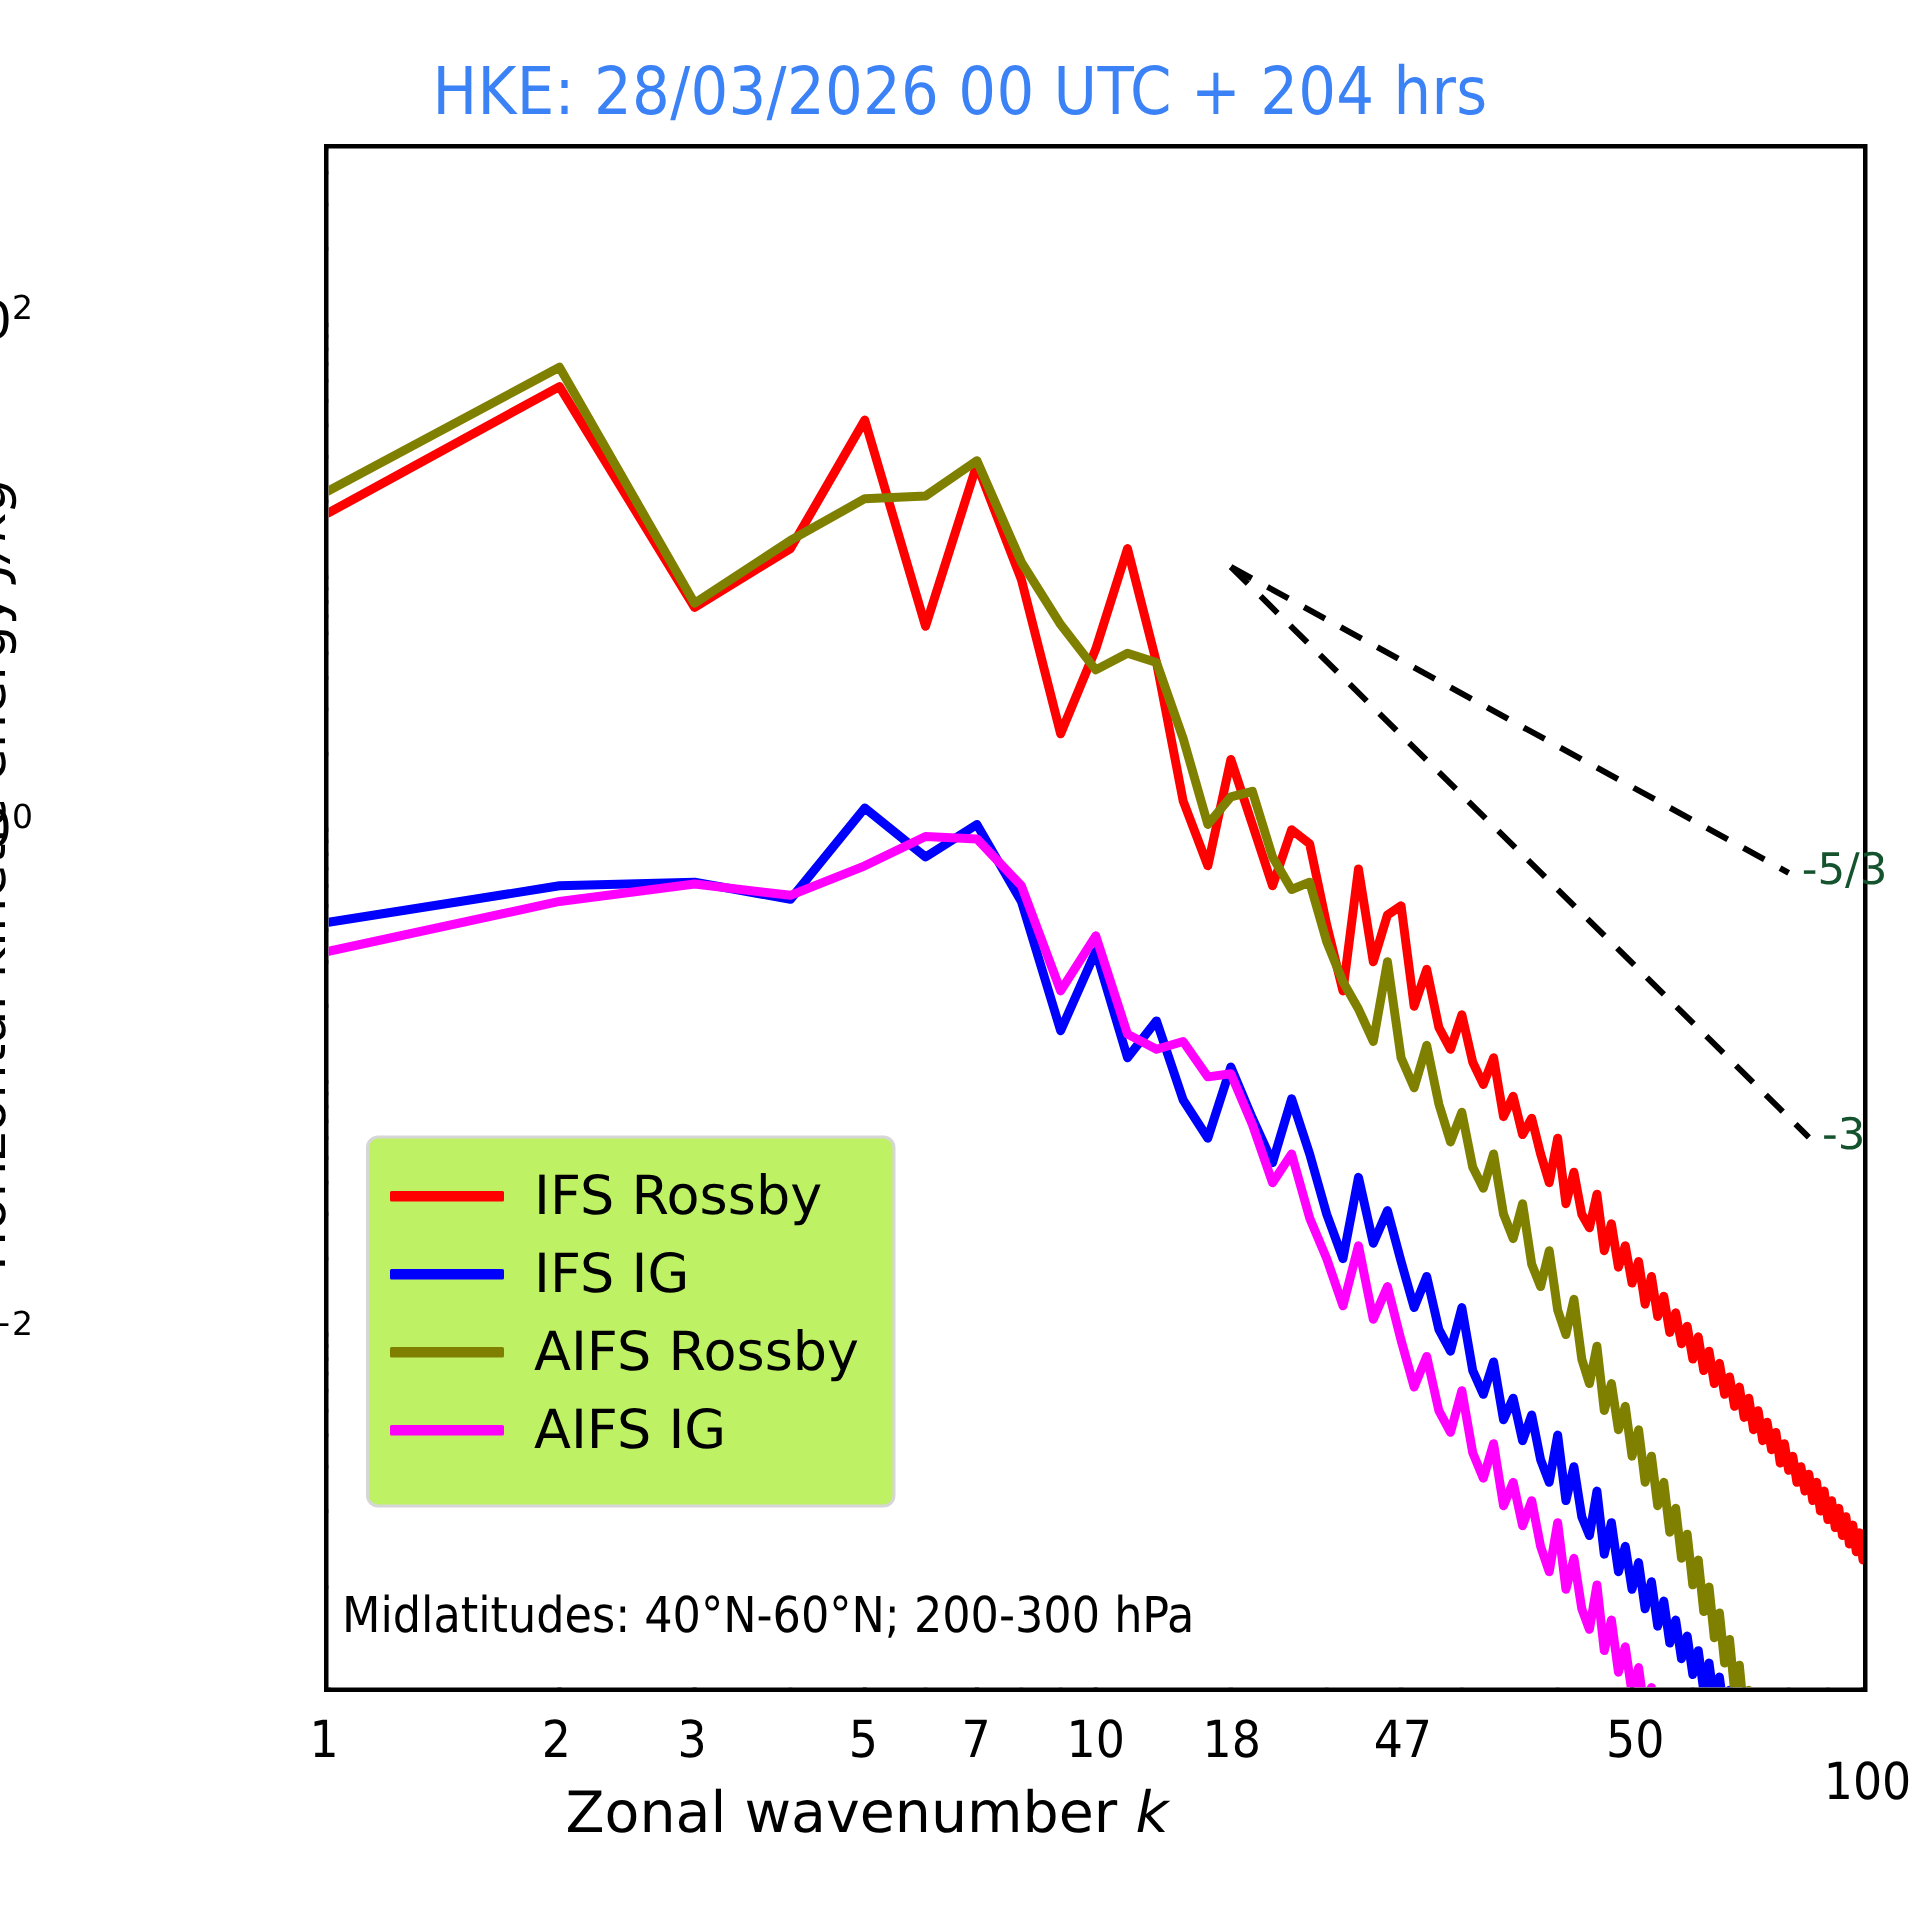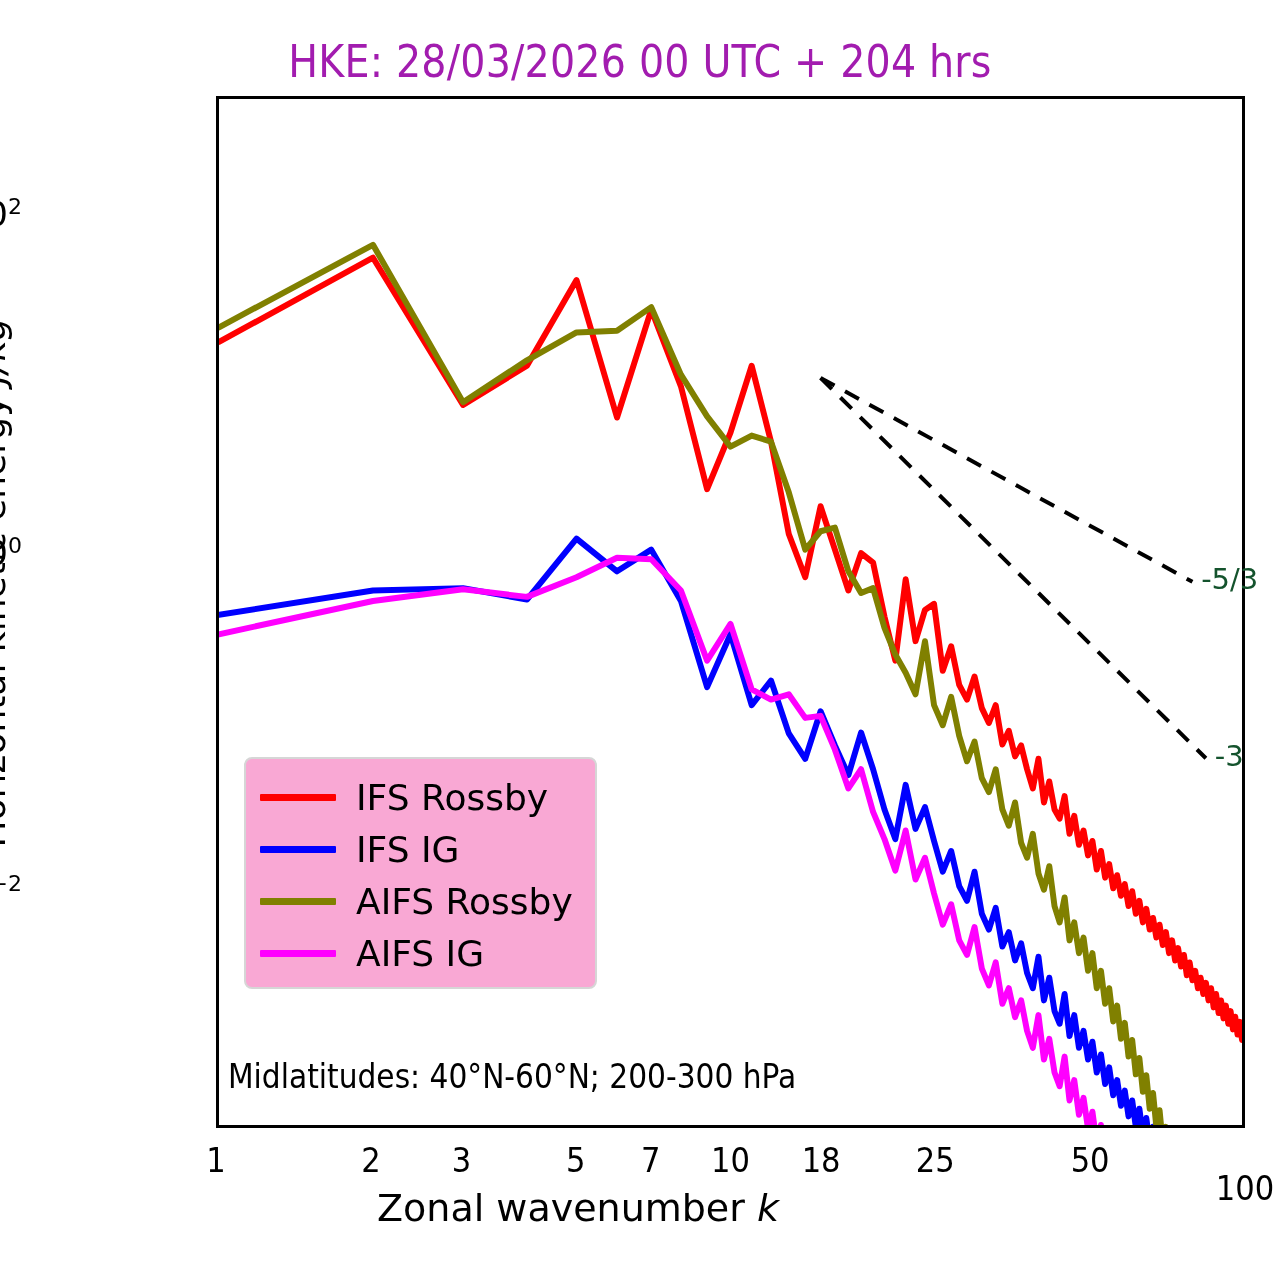--- a/index.html
+++ b/index.html
@@ -2,21 +2,21 @@
 <html><head>
 <meta charset="utf-8">
 <title>HKE Spectrum</title>
 <style>
   html,body{margin:0;padding:0;background:#ffffff;}
   body{width:1280px;height:1288px;font-family:"DejaVu Sans","Liberation Sans",sans-serif;overflow:hidden;}
   #figure{position:relative;width:1280px;height:1288px;background:#fff;}
 
   #chart-title{
     position:absolute;left:0;top:36px;width:1280px;text-align:center;
-    font-size:44px;color:#a21caf;letter-spacing:.2px;
+    font-size:44px;color:#3b82f6;letter-spacing:.2px;
     font-family:"DejaVu Sans Condensed","DejaVu Sans","Liberation Sans",sans-serif;
   }
 
   #plot-area{position:absolute;left:216px;top:96px;width:1029px;height:1032px;
     border:3px solid #000;box-sizing:border-box;background:#fff;}
   #plot-svg{position:absolute;left:0;top:0;width:100%;height:100%;display:block;}
 
   
   #ylabel{
     position:absolute;left:-558px;top:562px;width:1100px;text-align:center;
@@ -41,22 +41,22 @@
   #xlabel{
     position:absolute;left:0;top:1186px;width:1156px;text-align:center;
     font-size:38px;color:#000;
     font-family:"DejaVu Sans","Liberation Sans",sans-serif;
   }
   #xlabel .sym{font-style:italic;}
 
   
   #legend{
     position:absolute;left:244px;top:757px;
-    background:#f9a8d4;border:2px solid #d6d6d6;border-radius:8px;
-    padding:12px 22px 8px 14px;
+    background:#bef264;border:2px solid #d6d6d6;border-radius:8px;
+    padding:12px 22px 24px 14px;
   }
   .legend-row{display:flex;align-items:center;height:52px;}
   .legend-swatch{width:76px;height:7px;border-radius:1px;margin-right:20px;flex:0 0 auto;}
   .legend-text{font-size:36px;color:#000;white-space:nowrap;
     font-family:"DejaVu Sans","Liberation Sans",sans-serif;}
 
   
   #region-note{
     position:absolute;left:228px;top:1026px;font-size:33px;color:#000;white-space:nowrap;
     font-family:"DejaVu Sans Condensed","DejaVu Sans","Liberation Sans",sans-serif;
@@ -202,19 +202,19 @@
 
 <div class="slope-label" style="left: 1201.14px; top: 561.669px;">-5/3</div>
     <div class="slope-label" style="left: 1214.69px; top: 739.11px;">-3</div>
     <div class="xtick-label" style="left: 216px;">1</div>
     <div class="xtick-label" style="left: 370.88px;">2</div>
     <div class="xtick-label" style="left: 461.479px;">3</div>
     <div class="xtick-label" style="left: 575.62px;">5</div>
     <div class="xtick-label" style="left: 650.803px;">7</div>
     <div class="xtick-label" style="left: 730.5px;">10</div>
     <div class="xtick-label" style="left: 821.099px;">18</div>
-    <div class="xtick-label" style="left: 935.24px;">25</div>
+    <div class="xtick-label" style="left: 935.24px;">47</div>
     <div class="xtick-label" style="left: 1090.12px;">50</div>
     <div class="xtick-label" style="left: 1245px; margin-top: 28px;">100</div>
     <div class="ytick-label" style="top: 214.312px;"><span>10</span><sup>2</sup></div>
     <div class="ytick-label" style="top: 552.844px;"><span>10</span><sup>0</sup></div>
     <div class="ytick-label" style="top: 891.376px;"><sup>−2</sup></div>
   </div>
 
 </body></html>

